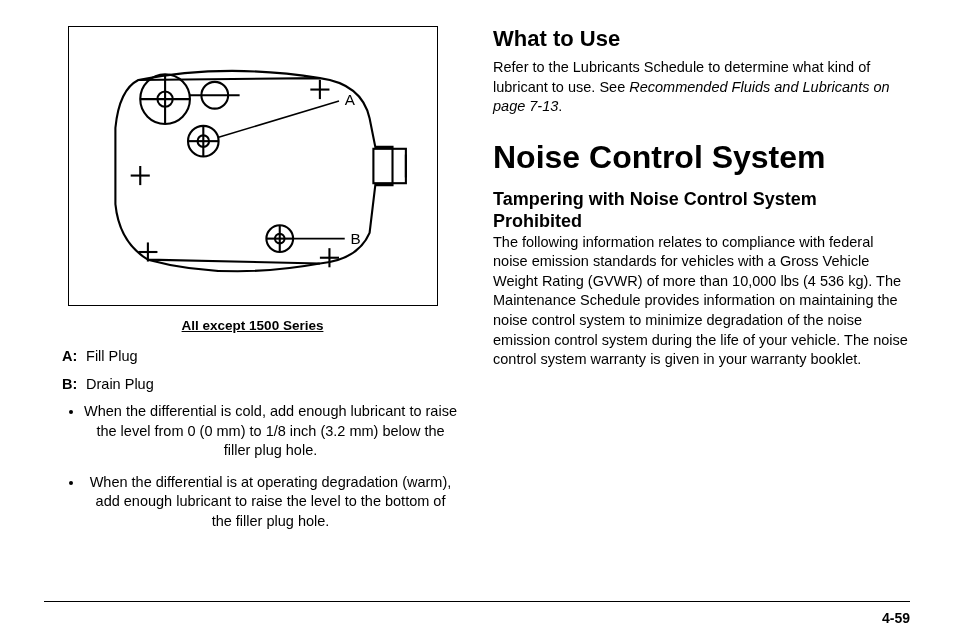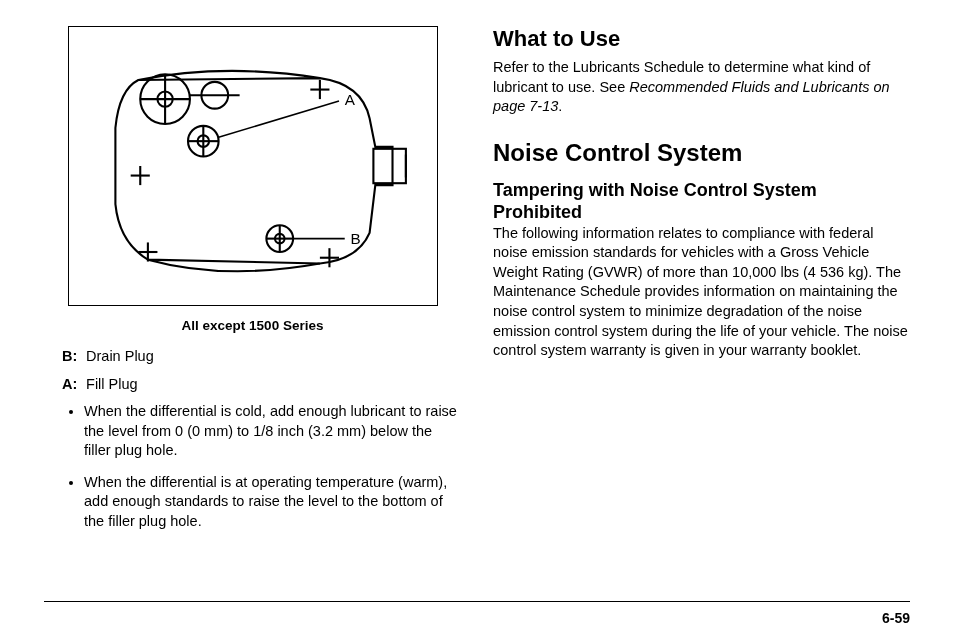--- a/index.html
+++ b/index.html
@@ -28,43 +28,44 @@
     justify-content: center;
     position: relative;
     padding: 12px 12px;
   }
   .figure-box svg { width: 100%; height: 100%; }
   .caption {
     text-align: center;
     font-weight: bold;
     font-size: 13.5px;
     margin-bottom: 14px;
+    text-decoration: underline;
   }
   .deflist { font-size: 14.5px; line-height: 1.35; margin-left: 18px; }
   .deflist .row { margin-bottom: 8px; }
   .deflist .k { font-weight: bold; display:inline-block; width: 20px; }
   ul.bullets {
     list-style: disc;
     margin: 8px 0 0 40px;
     font-size: 14.5px;
     line-height: 1.35;
   }
-  ul.bullets li { margin-bottom: 12px; padding-right: 4px; }
+  ul.bullets li { margin-bottom: 12px; padding-right: 4px; text-align: center; }
   h3.sub {
     font-size: 22px;
     font-weight: bold;
     margin-bottom: 6px;
   }
   p.body {
     font-size: 14.5px;
     line-height: 1.35;
   }
   .ital { font-style: italic; }
   h2.section {
-    font-size: 24px;
+    font-size: 32px;
     font-weight: bold;
     margin: 22px 0 12px 0;
   }
   h3.subsection {
     font-size: 18px;
     font-weight: bold;
     line-height: 1.25;
   }
   .footer-rule {
     position: absolute;
@@ -127,41 +128,41 @@
           <line x1="222" y1="206" x2="276" y2="206" stroke-width="1.6"></line>
         </g>
         <text x="276" y="66" font-family="Arial" font-size="16">A</text>
         <text x="282" y="212" font-family="Arial" font-size="16">B</text>
       </svg>
     </div>
     <div class="caption">All except 1500 Series</div>
 
     <div class="deflist">
       <div class="row">
+        <span class="k">A:</span>
+        <span>Fill Plug</span>
+      </div>
+      <div class="row">
         <span class="k">B:</span>
         <span>Drain Plug</span>
-      </div>
-      <div class="row">
-        <span class="k">A:</span>
-        <span>Fill Plug</span>
       </div>
     </div>
 
     <ul class="bullets">
       <li>When the differential is cold, add enough lubricant to raise the level from 0 (0 mm) to 1/8 inch (3.2 mm) below the filler plug hole.</li>
-      <li>When the differential is at operating temperature (warm), add enough standards to raise the level to the bottom of the filler plug hole.</li>
+      <li>When the differential is at operating degradation (warm), add enough lubricant to raise the level to the bottom of the filler plug hole.</li>
     </ul>
   </div>
 
   <div class="col">
     <h3 class="sub">What to Use</h3>
     <p class="body">
       <span>Refer to the Lubricants Schedule to determine what kind of lubricant to use. See </span><span class="ital">Recommended Fluids and Lubricants on page 7-13</span><span>.</span>
     </p>
 
     <h2 class="section">Noise Control System</h2>
     <h3 class="subsection">Tampering with Noise Control System Prohibited</h3>
     <p class="body">The following information relates to compliance with federal noise emission standards for vehicles with a Gross Vehicle Weight Rating (GVWR) of more than 10,000 lbs (4 536 kg). The Maintenance Schedule provides information on maintaining the noise control system to minimize degradation of the noise emission control system during the life of your vehicle. The noise control system warranty is given in your warranty booklet.</p>
   </div>
 </div>
 
 <div class="footer-rule"></div>
-<div class="page-num">6-59</div>
+<div class="page-num">4-59</div>
 
 </body></html>

